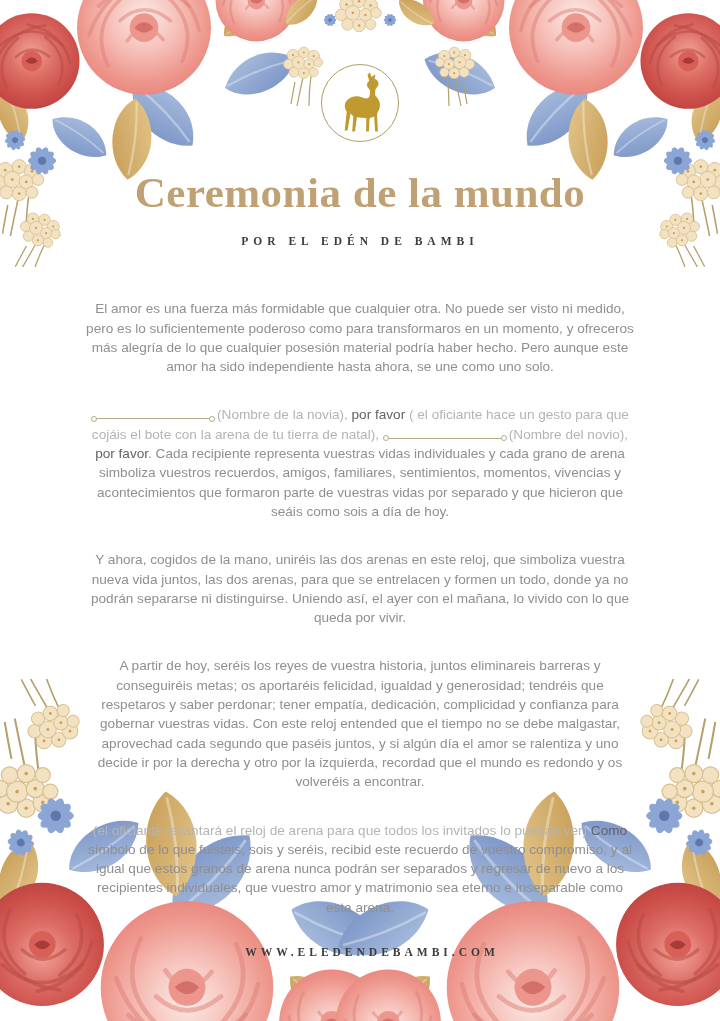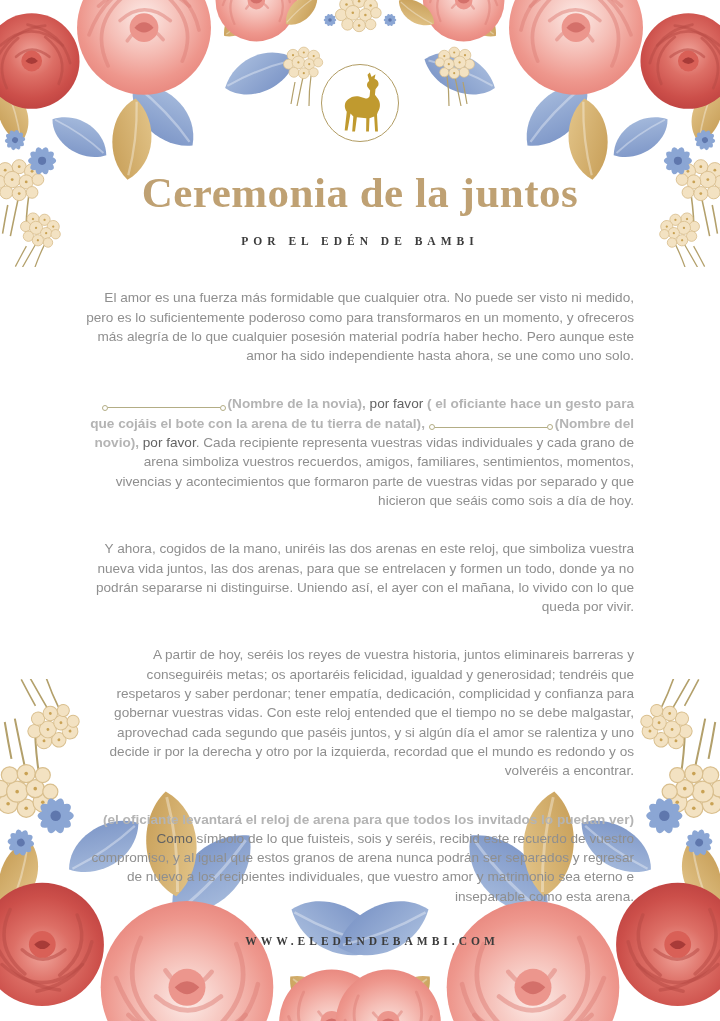--- a/index.html
+++ b/index.html
@@ -37,26 +37,26 @@
     font-family:"Liberation Serif",serif;font-weight:700;
     font-size:43px;line-height:1.1;color:var(--title-gold);
     margin:27px 0 0;letter-spacing:0.5px;
   }
   .subtitle{
     margin-top:19px;font-family:"Liberation Serif",serif;font-weight:700;
     font-size:11.5px;letter-spacing:5px;color:var(--subtitle-dark);
   }
   
   .content{
-    position:relative;z-index:1;width:548px;margin:41px auto 0;
-    color:var(--body-text);font-size:13.6px;line-height:1.42;text-align:right;
+    position:relative;z-index:1;width:548px;margin:52px auto 0;
+    color:var(--body-text);font-size:13.6px;line-height:1.42;text-align:center;
   }
   p.para{margin:0 0 29px 0;}
   span.seg-bold{color:var(--body-bold);font-weight:400;}
-  span.seg-light{color:var(--body-light);font-weight:bold;}
+  span.seg-light{color:var(--body-light);}
   .blank{
     display:inline-block;width:112px;height:9px;position:relative;
     border-bottom:1.3px solid var(--blank-line);margin:0 8px 0 6px;vertical-align:baseline;
   }
   .blank::before,.blank::after{
     content:"";position:absolute;bottom:-3.5px;width:4px;height:4px;
     border:1px solid var(--blank-line);border-radius:50%;background:#fff;
   }
   .blank::before{left:-6px;}
   .blank::after{right:-6px;}
@@ -216,21 +216,21 @@
   <svg class="floral sprig-r" viewBox="0 0 54 72">
       <use href="#sprigCream" transform="translate(4,6)"></use>
     </svg>
 
   <div class="header">
     <div class="logo">
       <svg width="48" height="62" viewBox="0 0 50 66">
         <path fill="var(--logo-gold)" d="M33,3 l2.5,-2.5 1.8,4.8 4.2,-2.8 -1,4.8 c3,1 5,4 4,7 l-3,4 -0.6,6 3,4 c3,4 3.2,10 0.2,14 l-1,3 1,18 h-3 l-1,-16 -5,2 -0.6,14 h-3 l0.2,-14 -10,-1 -2,15 h-3 l1.2,-16 -3,-3 -3.2,18 h-3 l2.2,-20 c-3,-4 -2.8,-10 1.2,-13 c3.2,-3 8,-4.2 12,-3.2 l7,2 c2,0.5 4,-1 4.2,-3 l0.5,-5.5 -3,-4 c-1,-2 0,-5 2,-6 z"></path>
       </svg>
     </div>
-    <h1 class="title">Ceremonia de la juntos</h1>
+    <h1 class="title">Ceremonia de la mundo</h1>
     <div class="subtitle">POR EL EDÉN DE BAMBI</div>
   </div>
 
   <div class="content">
       <p class="para"><span>El amor es una fuerza más formidable que cualquier otra. No puede ser visto ni medido, pero es lo suficientemente poderoso como para transformaros en un momento, y ofreceros más alegría de lo que cualquier posesión material podría haber hecho. Pero aunque este amor ha sido independiente hasta ahora, se une como uno solo.</span></p>
       <p class="para"><span class="blank"></span><span class="seg-light">(Nombre de la novia), </span><span class="seg-bold">por favor</span><span class="seg-light"> ( el oficiante hace un gesto para que cojáis el bote con la arena de tu tierra de natal), </span><span class="blank"></span><span class="seg-light">(Nombre del novio), </span><span class="seg-bold">por favor</span><span>. Cada recipiente representa vuestras vidas individuales y cada grano de arena simboliza vuestros recuerdos, amigos, familiares, sentimientos, momentos, vivencias y acontecimientos que formaron parte de vuestras vidas por separado y que hicieron que seáis como sois a día de hoy.</span></p>
       <p class="para"><span>Y ahora, cogidos de la mano, uniréis las dos arenas en este reloj, que simboliza vuestra nueva vida juntos, las dos arenas, para que se entrelacen y formen un todo, donde ya no podrán separarse ni distinguirse. Uniendo así, el ayer con el mañana, lo vivido con lo que queda por vivir.</span></p>
       <p class="para"><span>A partir de hoy, seréis los reyes de vuestra historia, juntos eliminareis barreras y conseguiréis metas; os aportaréis felicidad, igualdad y generosidad; tendréis que respetaros y saber perdonar; tener empatía, dedicación, complicidad y confianza para gobernar vuestras vidas. Con este reloj entended que el tiempo no se debe malgastar, aprovechad cada segundo que paséis juntos, y si algún día el amor se ralentiza y uno decide ir por la derecha y otro por la izquierda, recordad que el mundo es redondo y os volveréis a encontrar.</span></p>
       <p class="para"><span class="seg-light">(el oficiante levantará el reloj de arena para que todos los invitados lo puedan ver) </span><span class="seg-bold">Como</span><span> símbolo de lo que fuisteis, sois y seréis, recibid este recuerdo de vuestro compromiso, y al igual que estos granos de arena nunca podrán ser separados y regresar de nuevo a los recipientes individuales, que vuestro amor y matrimonio sea eterno e inseparable como esta arena.</span></p>
     </div>

